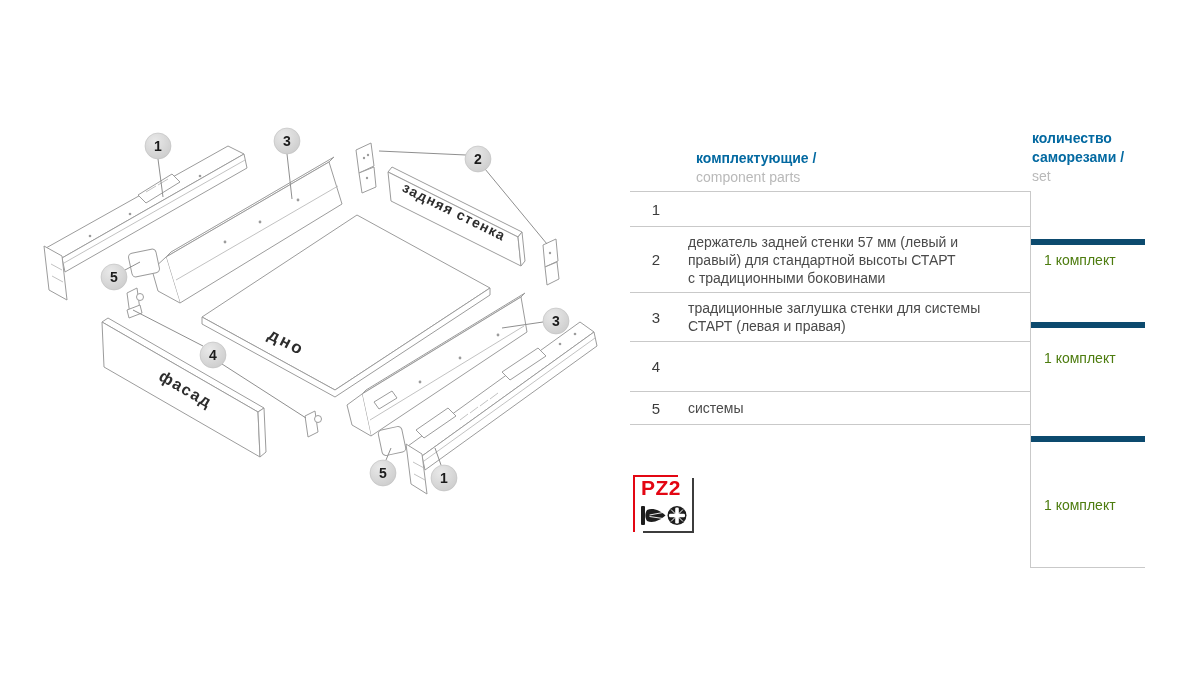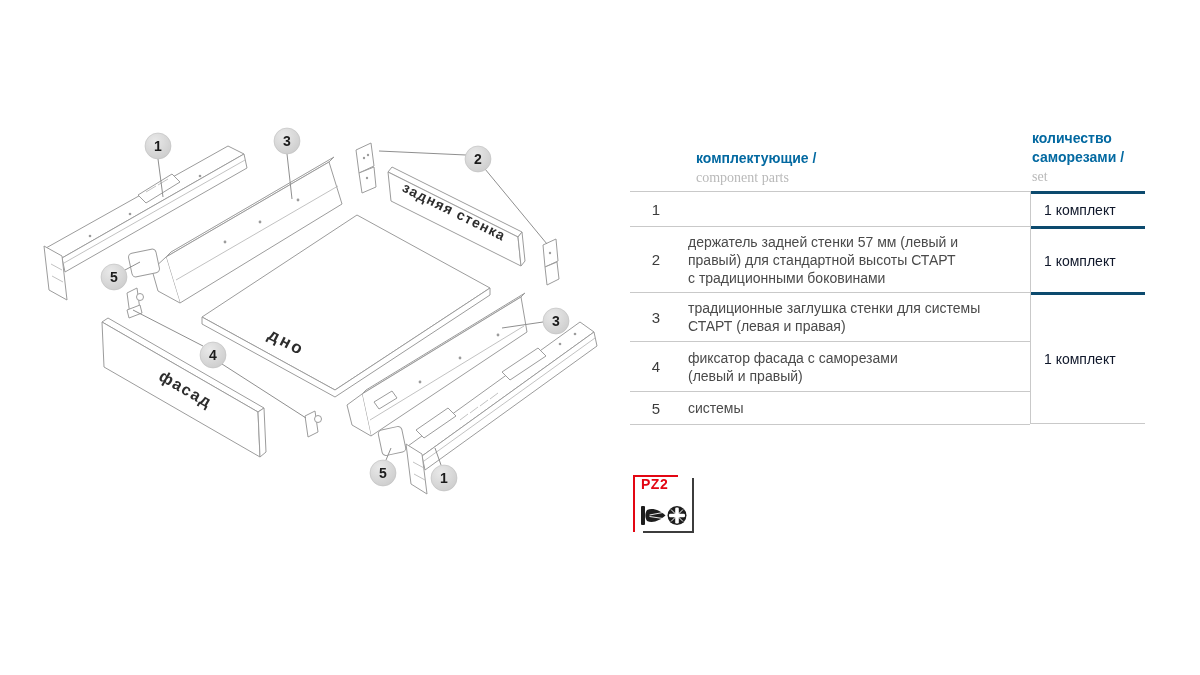--- a/index.html
+++ b/index.html
@@ -14,39 +14,39 @@
   .callout-num{font:bold 14px "Liberation Sans",sans-serif;fill:#1b1b1b;text-anchor:middle;}
   .panel-label{font:600 14px "Liberation Sans",sans-serif;fill:#2d2d2d;text-anchor:middle;letter-spacing:1.2px;}
   .panel-label.big{font-size:17px;letter-spacing:2.5px;}
   .panel-label.mid{font-size:16px;letter-spacing:1.5px;}
   .dot{fill:#9c9c9c;}
   
   .tbl{position:absolute;left:630px;top:125px;width:515px;height:310px;}
   .th-left{position:absolute;left:58px;top:24px;margin-left:8px;}
   .th-right{position:absolute;left:402px;top:4px;}
   .red-h{color:#0369a1;font-weight:bold;font-size:14px;line-height:19px;}
-  .gray-h{color:#b9b9b9;font-size:14px;line-height:19px;font-family:Liberation Serif, serif;}
+  .gray-h{color:#b9b9b9;font-size:14px;line-height:19px;}
   .rows{position:absolute;left:0;top:66px;width:400px;border-bottom:1px solid #c9c9c9;}
   .row{display:flex;align-items:center;border-top:1px solid #c9c9c9;box-sizing:border-box;}
   .row .num{width:52px;text-align:center;font-size:15px;color:#3c3c3c;}
   .row .desc{flex:1;padding-left:6px;padding-right:8px;font-size:14px;color:#4a4a4a;
              line-height:18px;white-space:pre-line;}
   .r1{height:35px}.r2{height:66px}.r3{height:49px}.r4{height:50px}.r5{height:33px}
   .qtycol{position:absolute;left:400px;top:66px;width:114px;border-left:1px solid #c9c9c9;}
-  .qcell{display:flex;align-items:center;padding-left:13px;font-size:14px;color:#0f172a;
-         border-top:3px solid #0c4a6e;box-sizing:border-box;}
+  .qcell{display:flex;align-items:center;padding-left:13px;font-size:14px;color:#4d7c0f;
+         border-top:6px solid #0c4a6e;box-sizing:border-box;margin-top:48px;}
   .qc1{height:35px}.qc2{height:66px}.qc3{height:132px;border-bottom:1px solid #c9c9c9;}
   
   .pz{position:absolute;left:630px;top:471px;width:66px;height:66px;}
   .pz-red{position:absolute;left:3px;top:4px;width:43px;height:55px;
           border-left:2.5px solid #e30613;border-top:2.5px solid #e30613;}
   .pz-dark{position:absolute;right:2px;top:7px;width:49px;height:53px;
           border-right:2.5px solid #3c3c3c;border-bottom:2.5px solid #3c3c3c;}
   .pz-label{position:absolute;left:11px;top:5px;color:#e30613;font-weight:bold;
-          font-size:14px;letter-spacing:0.5px;}
+          font-size:21px;letter-spacing:0.5px;}
   .pz-icon{position:absolute;left:10px;top:32px;}
 </style>
 </head>
 <body>
 
 <div class="stage">
 
   <svg class="diagram" viewBox="0 0 640 675" width="640" height="675">
     <defs>
       <radialGradient id="gradCircle" cx="38%" cy="30%" r="75%">
@@ -228,22 +228,20 @@
 правый) для стандартной высоты СТАРТ
 с традиционными боковинами</div>
       </div>
       <div class="row r3">
         <div class="num">3</div>
         <div class="desc">традиционные заглушка стенки для системы
 СТАРТ (левая и правая)</div>
       </div>
       <div class="row r4">
         <div class="num">4</div>
-        <div class="desc">фиксатор фасада с саморезами
-(левый и правый)</div>
       </div>
       <div class="row r5">
         <div class="num">5</div>
         <div class="desc">системы</div>
       </div>
     </div>
 
     <div class="qtycol">
       <div class="qcell qc1">
         <span>1 комплект</span>

